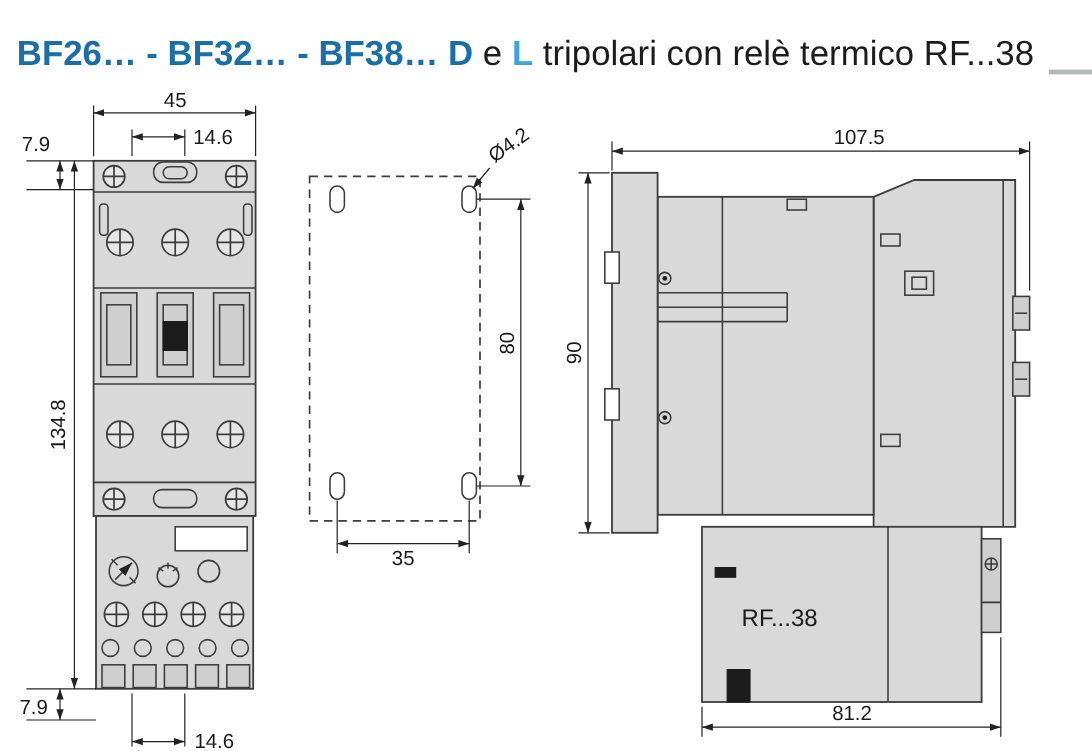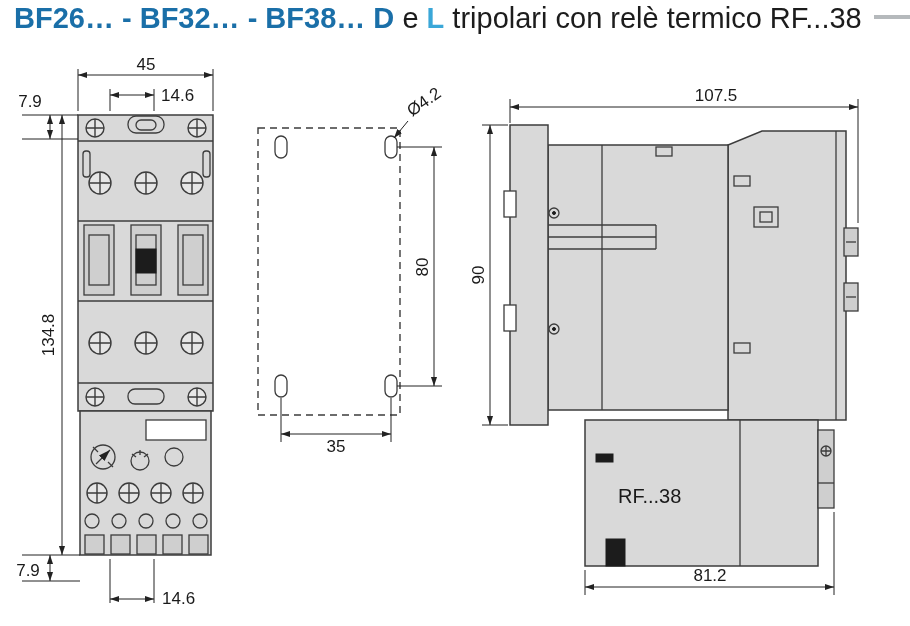--- a/index.html
+++ b/index.html
@@ -1,17 +1,17 @@
 <!DOCTYPE html>
 <html><head>
 <meta charset="utf-8">
 <style>
   html,body{margin:0;padding:0;background:#ffffff;}
   body{width:910px;height:626px;overflow:hidden;font-family:"Liberation Sans",sans-serif;}
-  .header{display:flex;align-items:flex-start;padding:1px 0 0 14px;height:42px;}
+  .header{display:flex;align-items:flex-end;padding:20px 0 0 14px;height:42px;}
   .title-line{font-size:29px;line-height:34px;white-space:nowrap;}
   .t-blue{color:#1a6fa8;font-weight:bold;}
   .t-cyan{color:#3aa7d8;font-weight:bold;}
   .t-dark{color:#1c1c1c;font-weight:normal;}
   .header-rule{flex:1;height:4px;background:#b5b9bc;margin:14px 0 0 12px;}
   svg{display:block;}
   svg text{font-family:"Liberation Sans",sans-serif;font-size:17px;fill:#1a1a1a;}
   .body-fill{fill:#d9d9d9;stroke:#3c3c3c;stroke-width:1.5;}
   .body-fill2{fill:#cfcfcf;stroke:#3c3c3c;stroke-width:1.3;}
   .detail{fill:none;stroke:#3c3c3c;stroke-width:1.3;}

